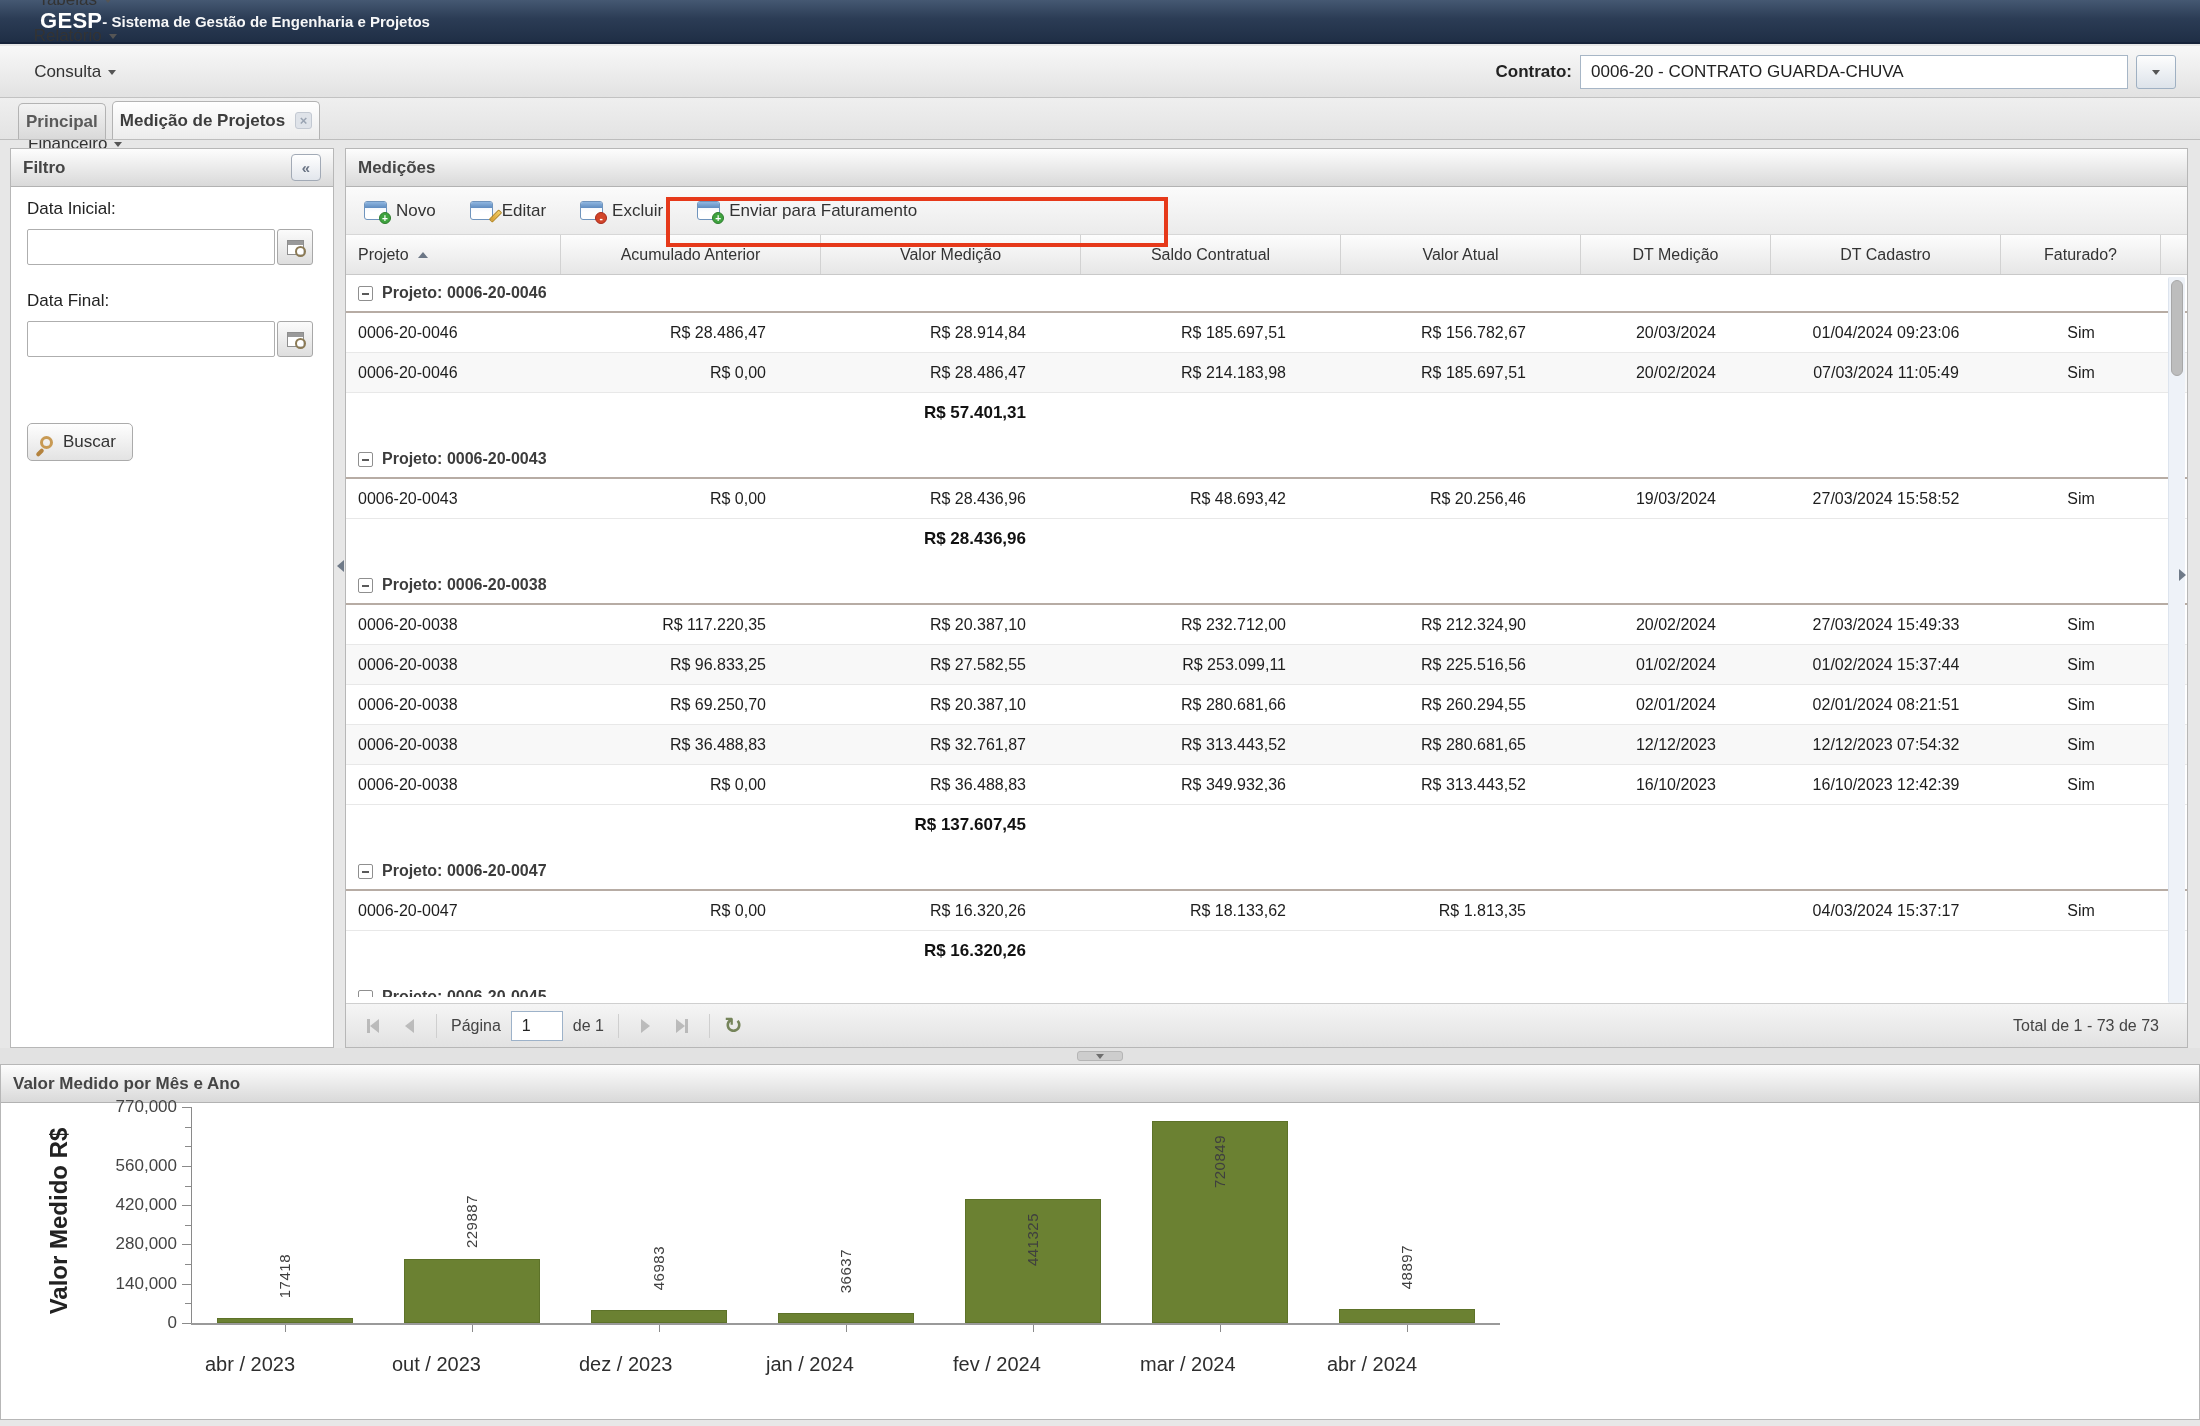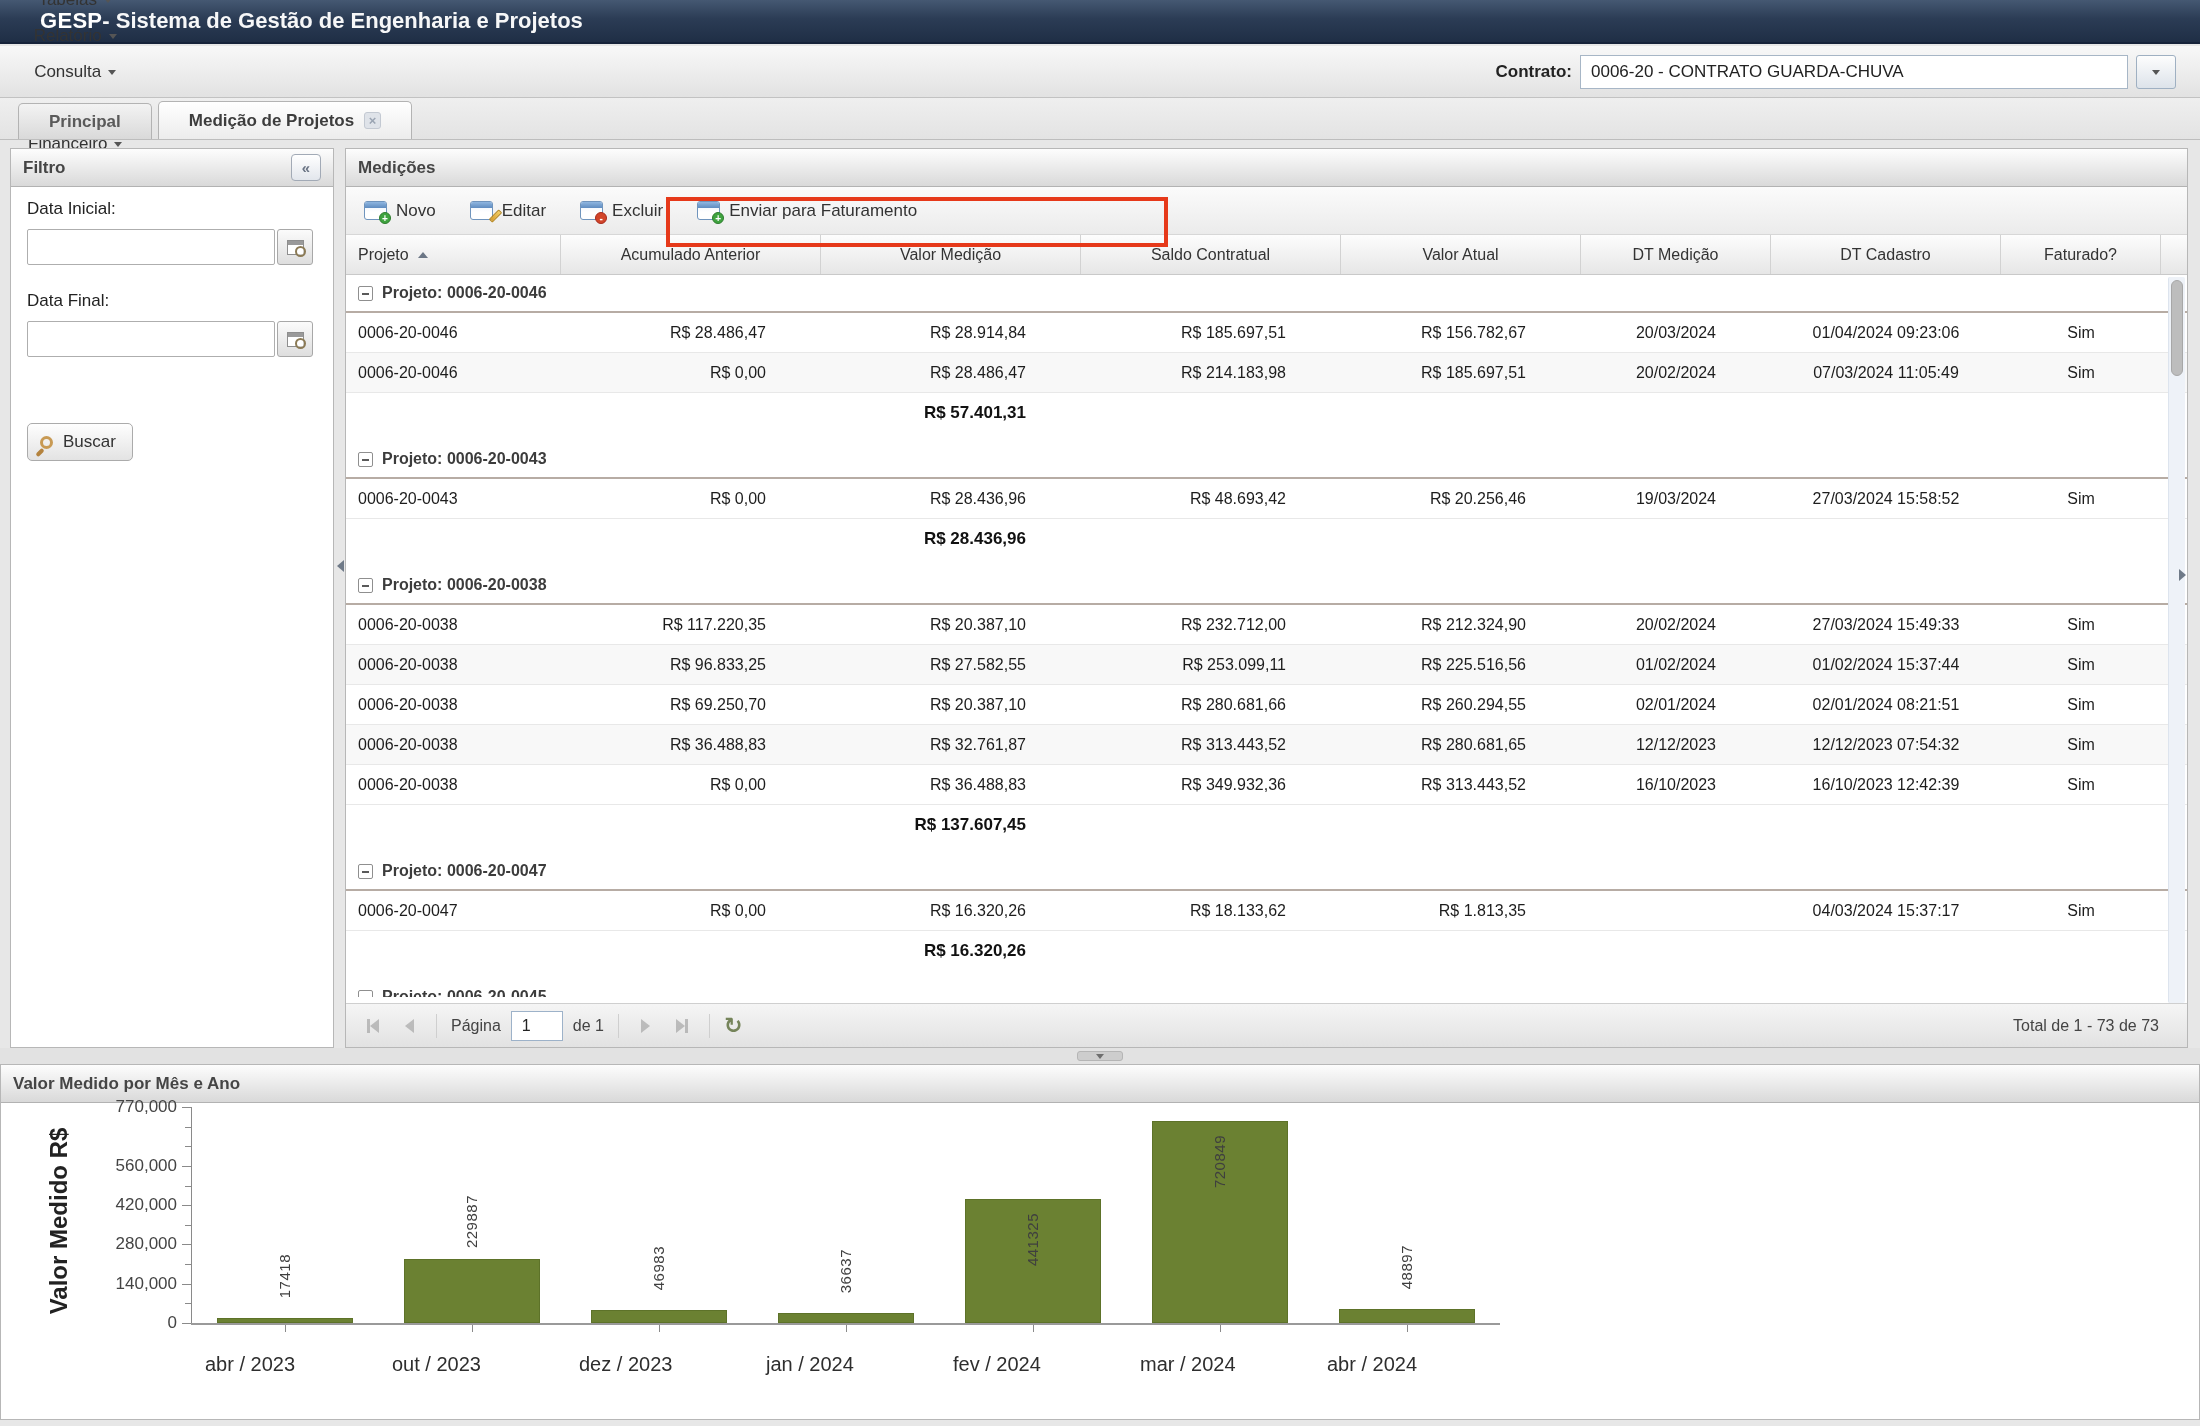--- a/index.html
+++ b/index.html
@@ -4,42 +4,42 @@
 <style>
   * { box-sizing: border-box; margin: 0; padding: 0; }
   body { background:#d9d9d9; font-family:"Liberation Sans","DejaVu Sans",sans-serif; }
   .app { position:relative; width:2200px; height:1426px; background:#e7e7e7; overflow:hidden; }
 
   
   .titlebar { position:absolute; left:0; top:0; width:2200px; height:44px;
     background:linear-gradient(#455872 0%, #2b3c55 45%, #1f2e45 100%);
     border-bottom:2px solid #16233a; color:#fff; display:flex; align-items:center; padding-left:40px; }
   .titlebar .t1 { font-weight:bold; font-size:22px; letter-spacing:.3px; }
-  .titlebar .t2 { font-weight:bold; font-size:22px; opacity:.96; }
+  .titlebar .t2 { font-weight:bold; font-size:15px; opacity:.96; }
 
   
   .menubar { position:absolute; left:0; top:46px; width:2200px; height:52px;
     background:linear-gradient(#f8f8f8,#e2e2e2); border-bottom:1px solid #c2c2c2;
     display:flex; align-items:center; padding:0 14px; }
   .menu-item { display:flex; align-items:center; gap:7px; padding:8px 14px; font-size:17px; color:#333;
     border-radius:3px; cursor:default; }
   .caret { width:0; height:0; border-left:4px solid transparent; border-right:4px solid transparent;
     border-top:5px solid #555; margin-top:2px; }
   .menubar-right { margin-left:auto; display:flex; align-items:center; gap:8px; padding-right:10px; }
   .contract-label { font-weight:bold; font-size:17px; color:#222; }
   .combo-input { width:548px; height:34px; background:#fff; border:1px solid #a7b6c6; font-size:17px;
     color:#222; padding:0 10px; display:flex; align-items:center; }
   .combo-trigger { width:40px; height:34px; border:1px solid #9fb0c2; border-radius:3px;
     background:linear-gradient(#fdfdfd,#dde3ea); display:flex; align-items:center; justify-content:center; }
 
   
   .tabstrip { position:absolute; left:0; top:98px; width:2200px; height:42px;
     background:linear-gradient(#efefef,#e3e3e3); border-bottom:1px solid #bdbdbd; display:flex;
     align-items:flex-end; padding-left:18px; gap:6px; }
-  .tab { height:36px; display:flex; align-items:center; gap:10px; padding:0 30px; font-size:17px; font-weight:bold;
+  .tab { height:36px; display:flex; align-items:center; gap:10px; padding:0 7px; font-size:17px; font-weight:bold;
     color:#5a5a5a; background:linear-gradient(#f3f3f3,#d9d9d9); border:1px solid #b3b3b3; border-bottom:none;
     border-radius:5px 5px 0 0; }
   .tab.active { color:#3d3d3d; background:linear-gradient(#ffffff,#ececec); height:38px; }
   .tab-close { width:17px; height:17px; border-radius:3px; background:#dfe3e9; color:#90437a;
     font-size:13px; line-height:16px; text-align:center; border:1px solid #c3c9d2; color:#9aa4b2; }
 
   
   .panel-header { height:38px; background:linear-gradient(#fdfdfd,#d9d9d9); border:1px solid #b2b2b2;
     display:flex; align-items:center; padding:0 12px; font-weight:bold; font-size:17px; color:#454545; }
   .filter-panel { position:absolute; left:10px; top:148px; width:324px; height:900px; background:#fff;

